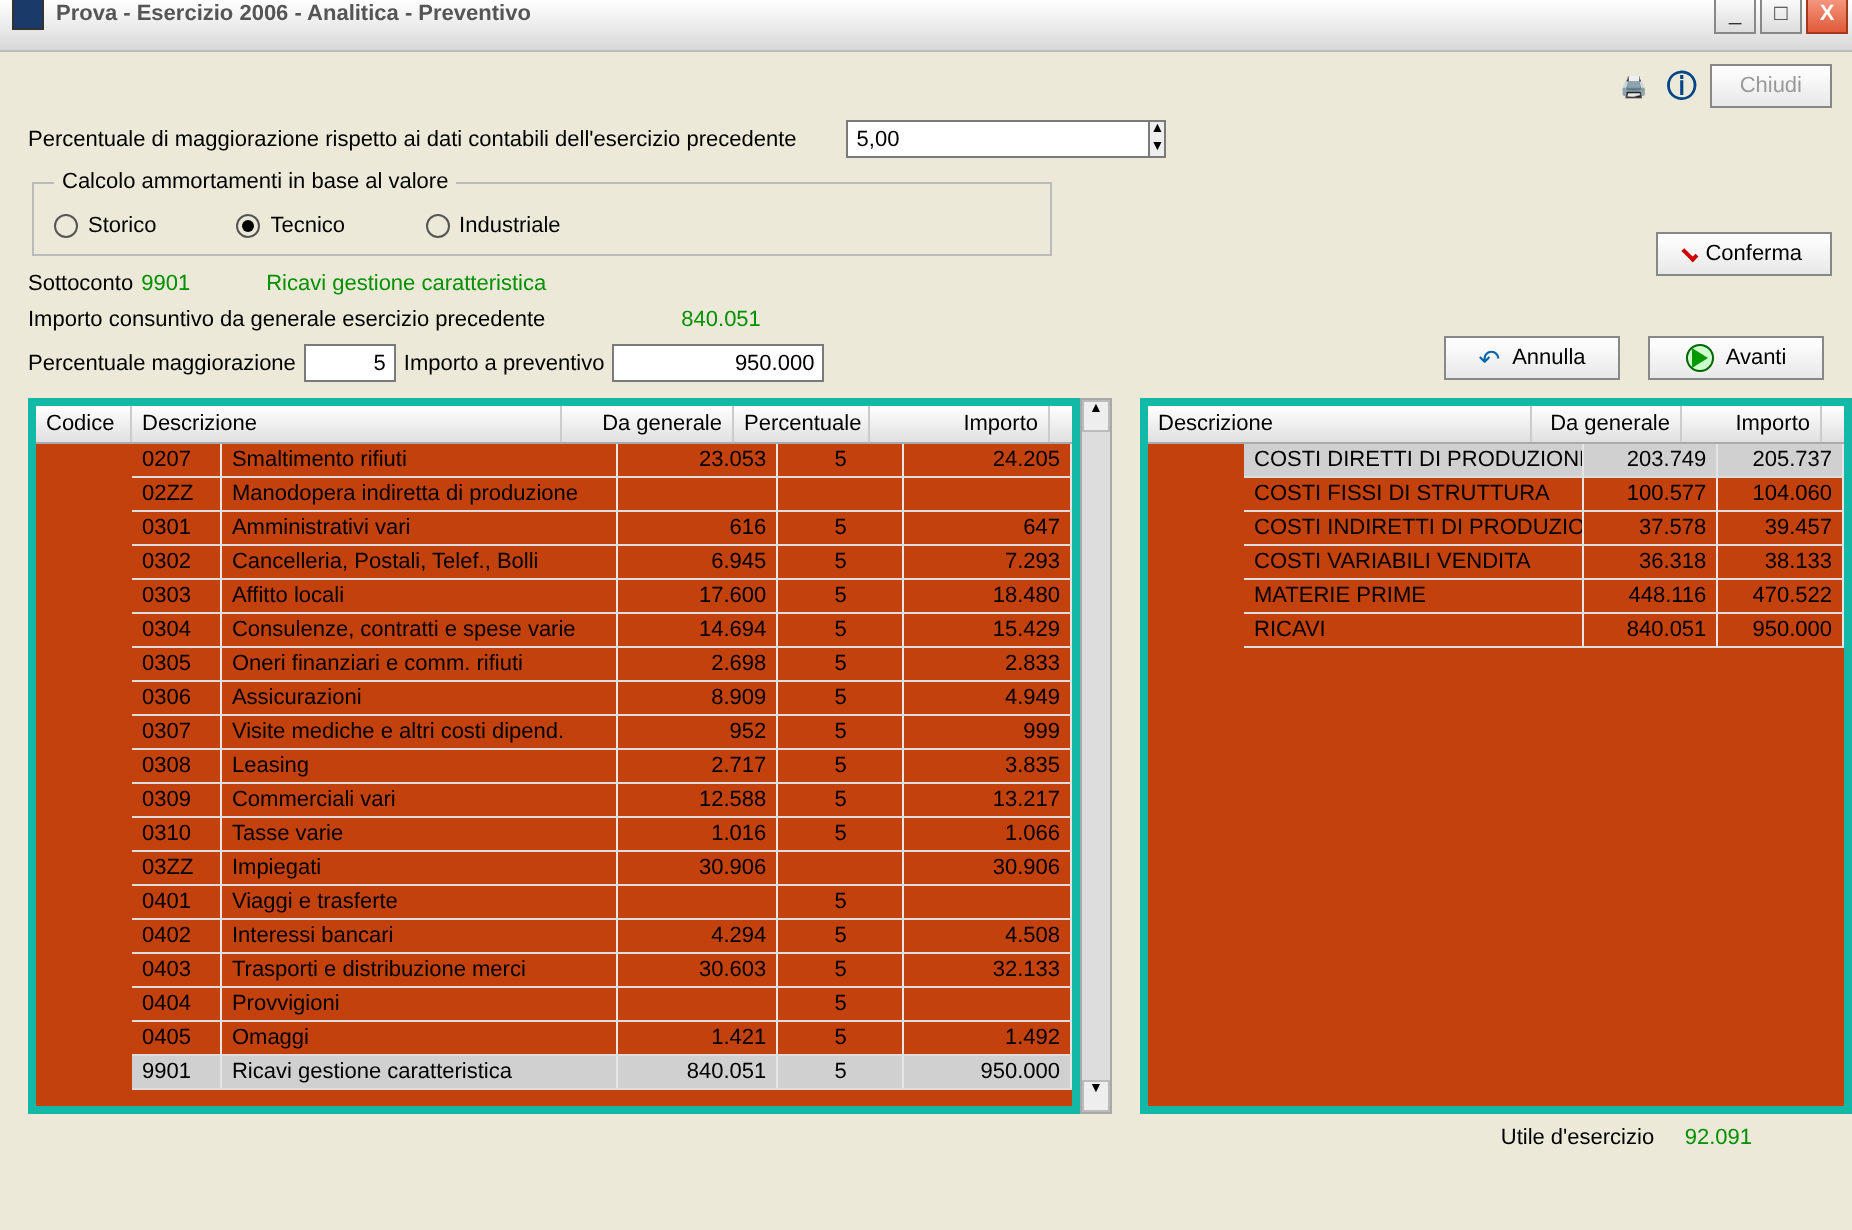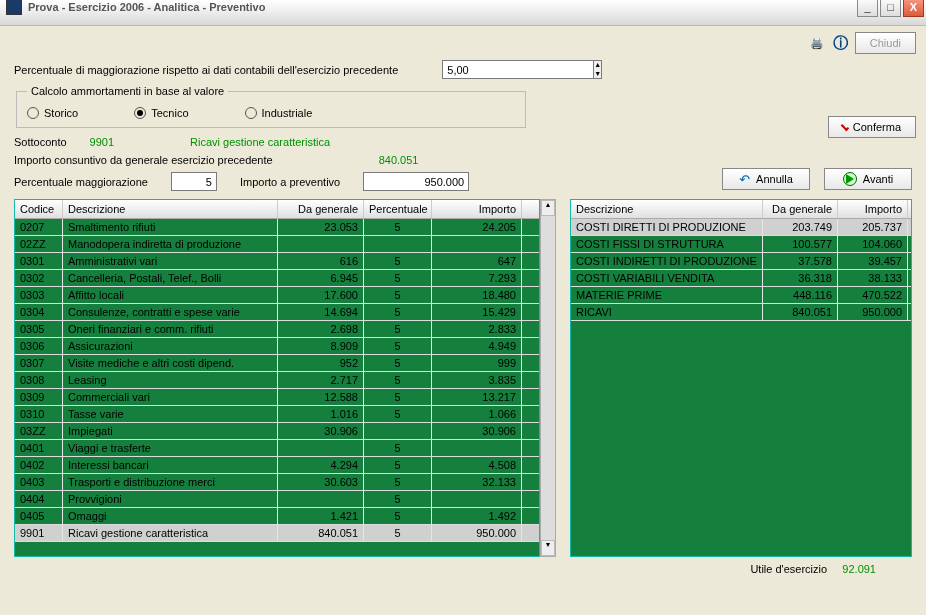--- a/index.html
+++ b/index.html
@@ -11,53 +11,53 @@
 .titlebar-btns { display: flex; gap: 2px; }
 .tbtn { width: 21px; height: 21px; border: 1px solid #888; background: linear-gradient(to bottom,#fff,#ddd); display: flex; align-items: center; justify-content: center; font-family: Arial; font-size: 11px; color: #333; }
 .tbtn.close { background: linear-gradient(to bottom,#f7a08a,#e05a3a); border-color:#a03a1a; color:#fff; font-weight:bold; }
 
 .toolbar { display:flex; justify-content:flex-end; align-items:center; gap:4px; padding:6px 10px 2px 10px; }
 .toolbar-icon { width:20px; height:20px; display:flex; align-items:center; justify-content:center; }
 .btn { height:22px; padding:0 14px; border:1px solid #888; background:linear-gradient(to bottom,#fff,#e8e8e8); display:inline-flex; align-items:center; gap:6px; }
 .btn.disabled { color:#999; }
 
 .content { padding: 4px 14px; }
-.row { display:flex; align-items:center; gap:23px; margin-bottom:6px; }
+.row { display:flex; align-items:center; gap:4px; margin-bottom:6px; }
 .label { color:#000; }
 .input { border:1px solid #7a7a7a; background:#fff; height:19px; padding:1px 4px; }
 .input.num { text-align:right; }
 .spinner { width:66px; display:flex;padding-left:21px; }
 .spinner input { flex:1; border:1px solid #7a7a7a; border-right:none; text-align:left; padding:1px 4px; height:19px; }
 .spinner .spins { width:16px; border:1px solid #7a7a7a; background:#eee; display:flex; flex-direction:column; }
 .spins div { flex:1; font-size:7px; text-align:center; line-height:7px; }
 
 .fieldset { border:1px solid #bbb; padding:6px 10px 8px 10px; margin-bottom:8px; width:510px; }
 .fieldset legend { padding:0 4px; }
-.radios { display:flex; gap:56px; align-items:center; margin-top:4px; }
+.radios { display:flex; gap:40px; align-items:center; margin-top:4px; }
 .radio { display:flex; align-items:center; gap:5px; }
 .radio-dot { width:12px; height:12px; border:1px solid #555; border-radius:50%; display:flex; align-items:center; justify-content:center; }
 .radio-dot.sel::after { content:''; width:6px; height:6px; background:#000; border-radius:50%; }
 
 .green { color:#009000; }
 .rightbtns { position:absolute; right:10px; top:116px; display:flex; flex-direction:column; gap:10px; }
 .rightbtns .btn { width:88px; justify-content:center; }
 .midbtns { position:absolute; right:14px; top:168px; display:flex; gap:14px; }
 .midbtns .btn { width:88px; justify-content:center; }
 
 .tables { display:flex; gap:14px; margin-top:8px; }
-.tablewrap { border:1px solid #14b8a6; background:#15803d; position:relative; }
+.tablewrap { border:4px solid #14b8a6; background:#c2410c; position:relative; }
 .tablewrap.left { width:526px; height:358px; }
 .tablewrap.right { width:356px; height:358px; }
 .thead { display:flex; background:linear-gradient(to bottom,#fff,#e0e0e0); border-bottom:1px solid #aaa; }
 .th { border-right:1px solid #ccc; padding:3px 5px; }
 .tbody { overflow-y:scroll; height:336px; }
 .tbody::-webkit-scrollbar { width:16px; }
 .tbody::-webkit-scrollbar-track { background:#eee; border-left:1px solid #ccc; }
 .tbody::-webkit-scrollbar-thumb { background:#ccc; border:1px solid #999; }
-.tr { display:flex; border-bottom:1px solid #ddd; }
+.tr { display:flex; border-bottom:1px solid #ddd;margin-left:48px; }
 .tr.sel { background:#d0d0d0; }
 .td { border-right:1px solid #e5e5e5; padding:2px 5px; overflow:hidden; white-space:nowrap; }
 .td.num { text-align:right; }
 .td.ctr { text-align:center; }
 
 .left .c0 { width:48px; } .left .c1 { width:215px; } .left .c2 { width:86px; text-align:right;} .left .c3 { width:68px; text-align:center;} .left .c4 { width:90px; text-align:right;}
 .right .c0 { width:192px; } .right .c1 { width:75px; text-align:right;} .right .c2 { width:70px; text-align:right;}
 
 .vsbar { width:16px; background:#ddd; border:1px solid #aaa; display:flex; flex-direction:column; justify-content:space-between; }
 .vsbar .arr { height:16px; text-align:center; font-size:7px; background:#eee; border:1px solid #bbb; }

